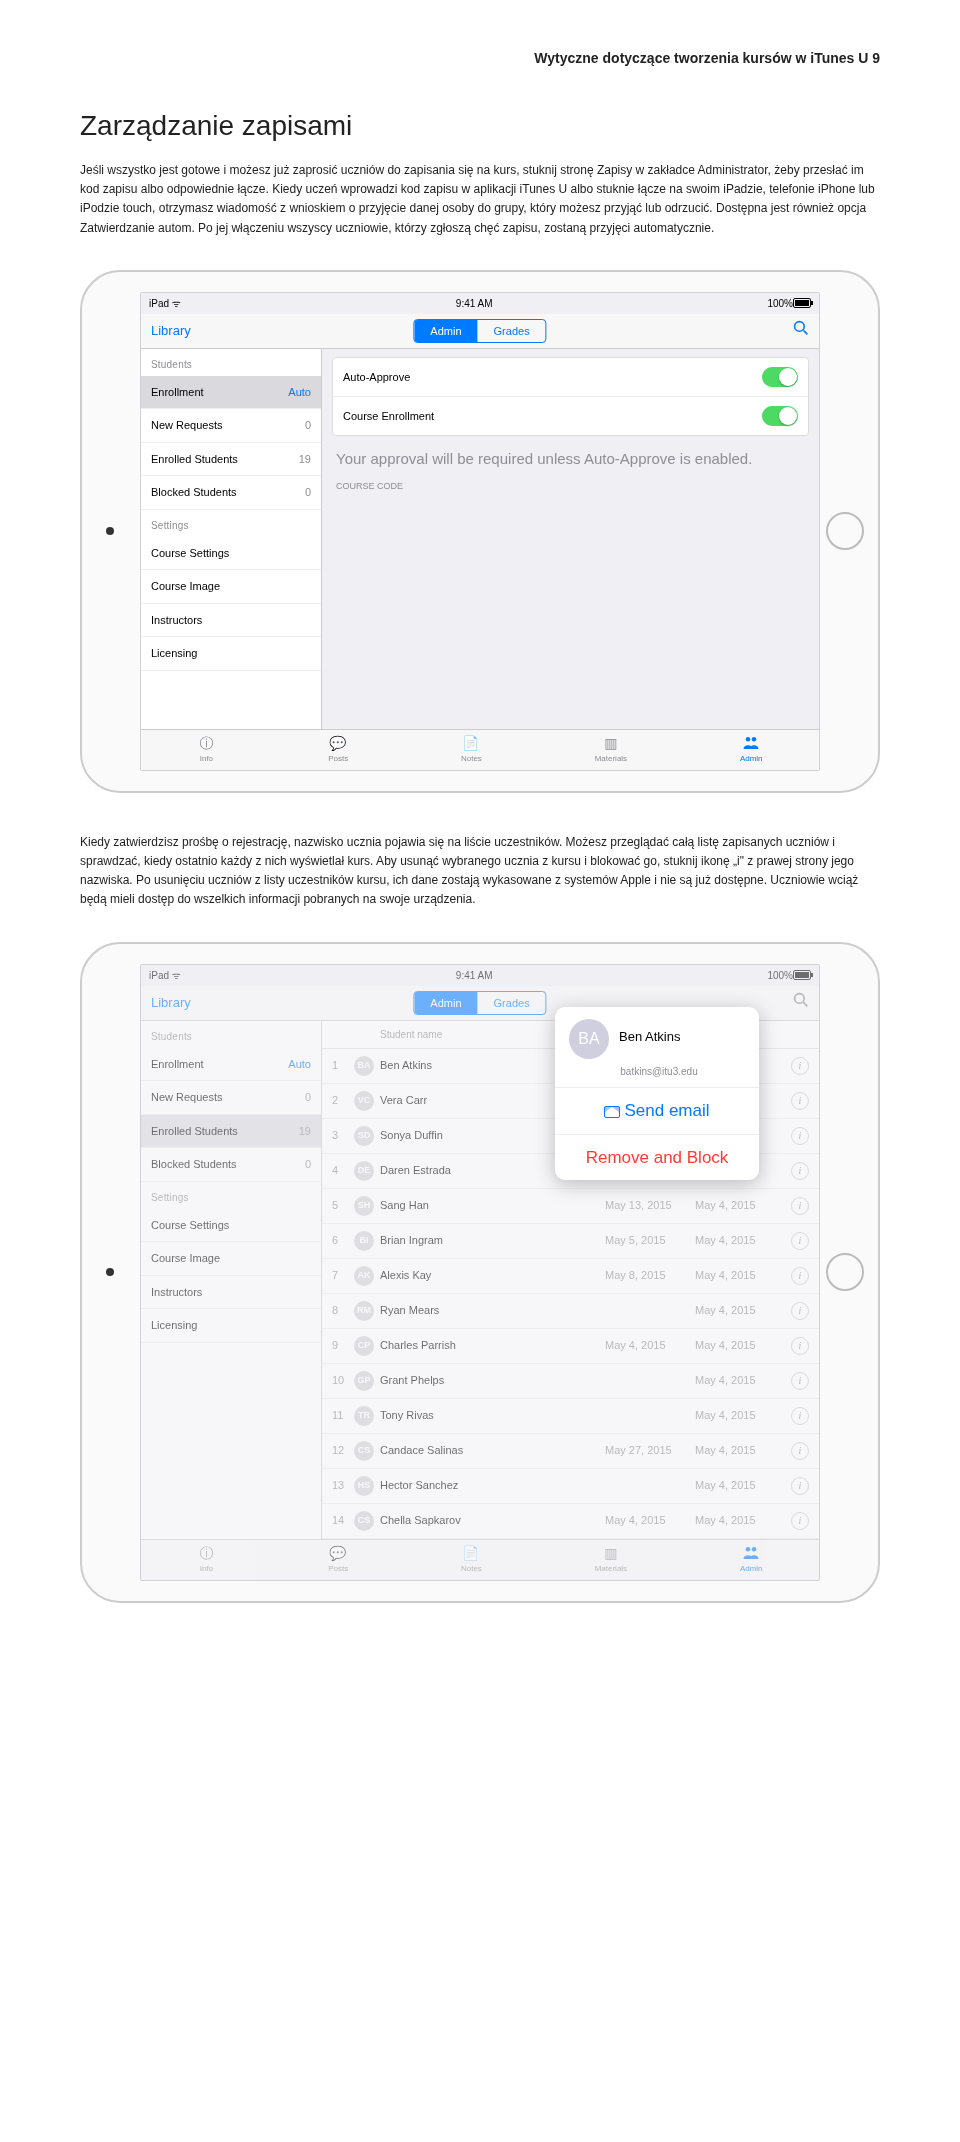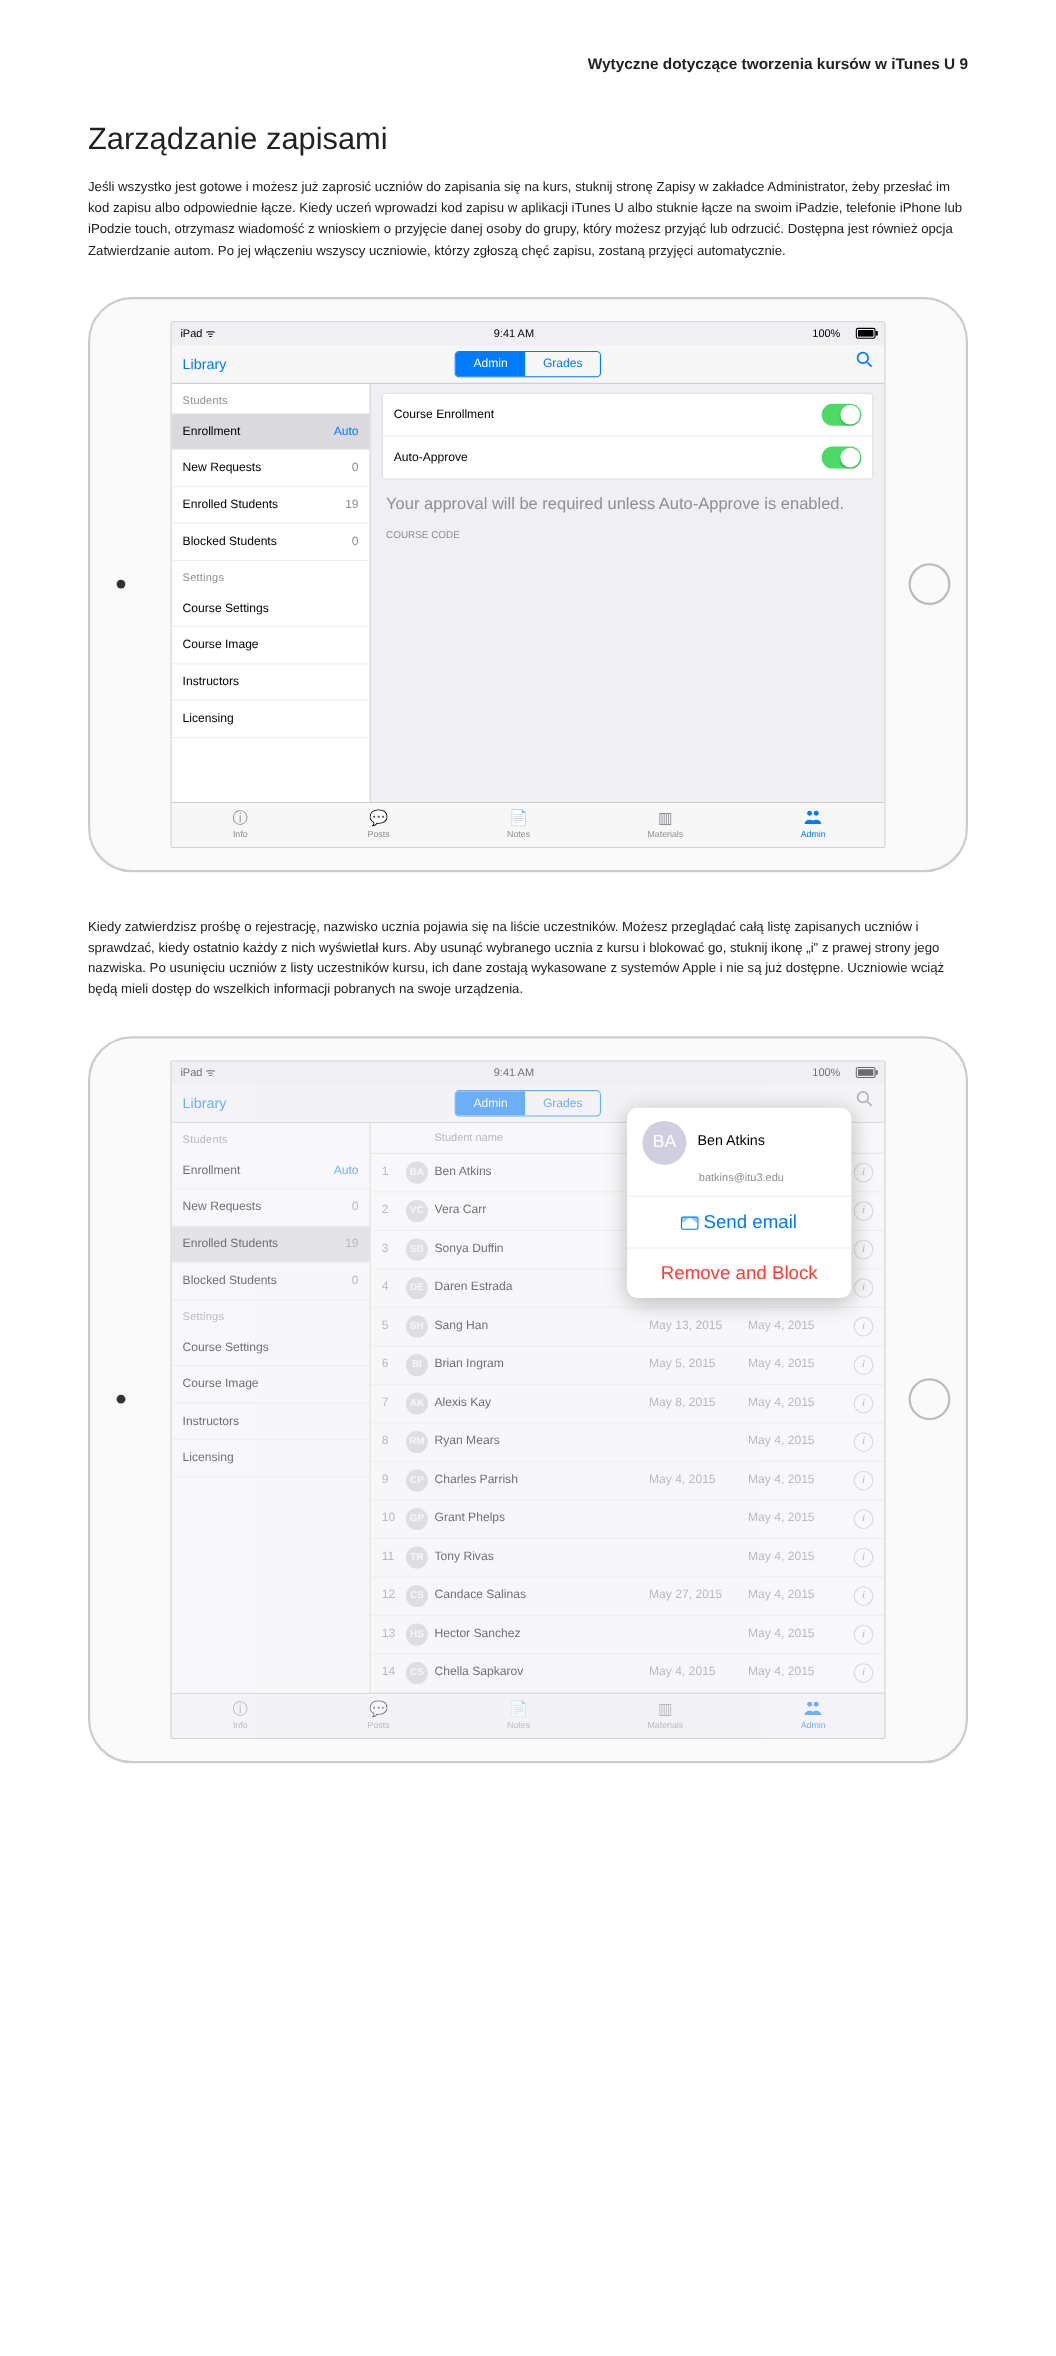--- a/index.html
+++ b/index.html
@@ -1,25 +1,25 @@
 <!DOCTYPE html>
 <html><head>
 <meta charset="utf-8">
 <style>
 body{margin:0;padding:0;background:#fff;font-family:-apple-system,BlinkMacSystemFont,"Helvetica Neue",Arial,sans-serif;color:#222;font-size:15px;line-height:1.5}
 .page{width:960px;margin:0 auto;padding:48px 80px 60px;box-sizing:border-box}
 .page-header{font-weight:600;font-size:14px;text-align:right;color:#222;margin-bottom:36px}
 .section-title{font-size:28px;font-weight:400;color:#222;margin:0 0 14px}
 .body-text{font-size:12px;line-height:1.6;color:#222;margin-bottom:32px}
-.ipad{border:2px solid #ccc;border-radius:40px;padding:20px 73px;background:#fafafa;position:relative;margin-bottom:40px}
+.ipad{border:2px solid #ccc;border-radius:40px;padding:20px 58px;background:#fafafa;position:relative;margin-bottom:40px}
 .ipad .home-btn{position:absolute;right:14px;top:50%;transform:translateY(-50%);width:34px;height:34px;border:2px solid #bbb;border-radius:50%}
 .ipad .camera{position:absolute;left:24px;top:50%;transform:translateY(-50%);width:8px;height:8px;background:#333;border-radius:50%}
 .screen{background:#efeff4;border:1px solid #d0d0d5;border-radius:2px;overflow:hidden;position:relative;font-family:-apple-system,"Helvetica Neue",Arial,sans-serif;font-size:11px;color:#000}
 .statusbar{display:flex;justify-content:space-between;align-items:center;padding:3px 8px;font-size:10px;color:#000;background:#efeff4}
-.statusbar .sb-right{display:flex;gap:14px;align-items:center}
+.statusbar .sb-right{display:flex;gap:0;align-items:center}
 .batt{width:16px;height:8px;border:1px solid #000;border-radius:2px;display:inline-block;position:relative}
 .batt:after{content:"";position:absolute;right:-3px;top:2px;width:2px;height:4px;background:#000}
 .batt-fill{position:absolute;top:1px;left:1px;bottom:1px;right:1px;background:#000}
 .navbar{display:flex;align-items:center;background:#f7f7f8;border-bottom:1px solid #ccc;height:34px;padding:0 10px;position:relative}
 .nav-left{color:#007aff;font-size:13px}
 .seg{position:absolute;left:50%;transform:translateX(-50%);display:flex;border:1px solid #007aff;border-radius:4px;overflow:hidden;height:22px}
 .seg div{padding:0 16px;font-size:11px;line-height:22px;color:#007aff;cursor:pointer}
 .seg .active{background:#007aff;color:#fff}
 .nav-search{margin-left:auto;color:#007aff;font-size:16px}
 .split{display:flex;min-height:380px}
@@ -134,25 +134,25 @@
           <div class="side-row">
               <span>Instructors</span>
             </div>
           <div class="side-row">
               <span>Licensing</span>
             </div>
         </div>
         <div class="content">
           <div class="cell">
             <div class="cell-row">
+                <span>Auto-Approve</span>
+                <span class="switch"></span>
+              </div>
+            <div class="cell-row">
                 <span>Course Enrollment</span>
-                <span class="switch"></span>
-              </div>
-            <div class="cell-row">
-                <span>Auto-Approve</span>
                 <span class="switch"></span>
               </div>
           </div>
           <div class="hint">Your approval will be required unless Auto-Approve is enabled.</div>
           <div class="section-cap">COURSE CODE</div>
         </div>
       </div>
       <div class="tabbar">
         <div class="tab">
             <span class="icon">ⓘ</span>

